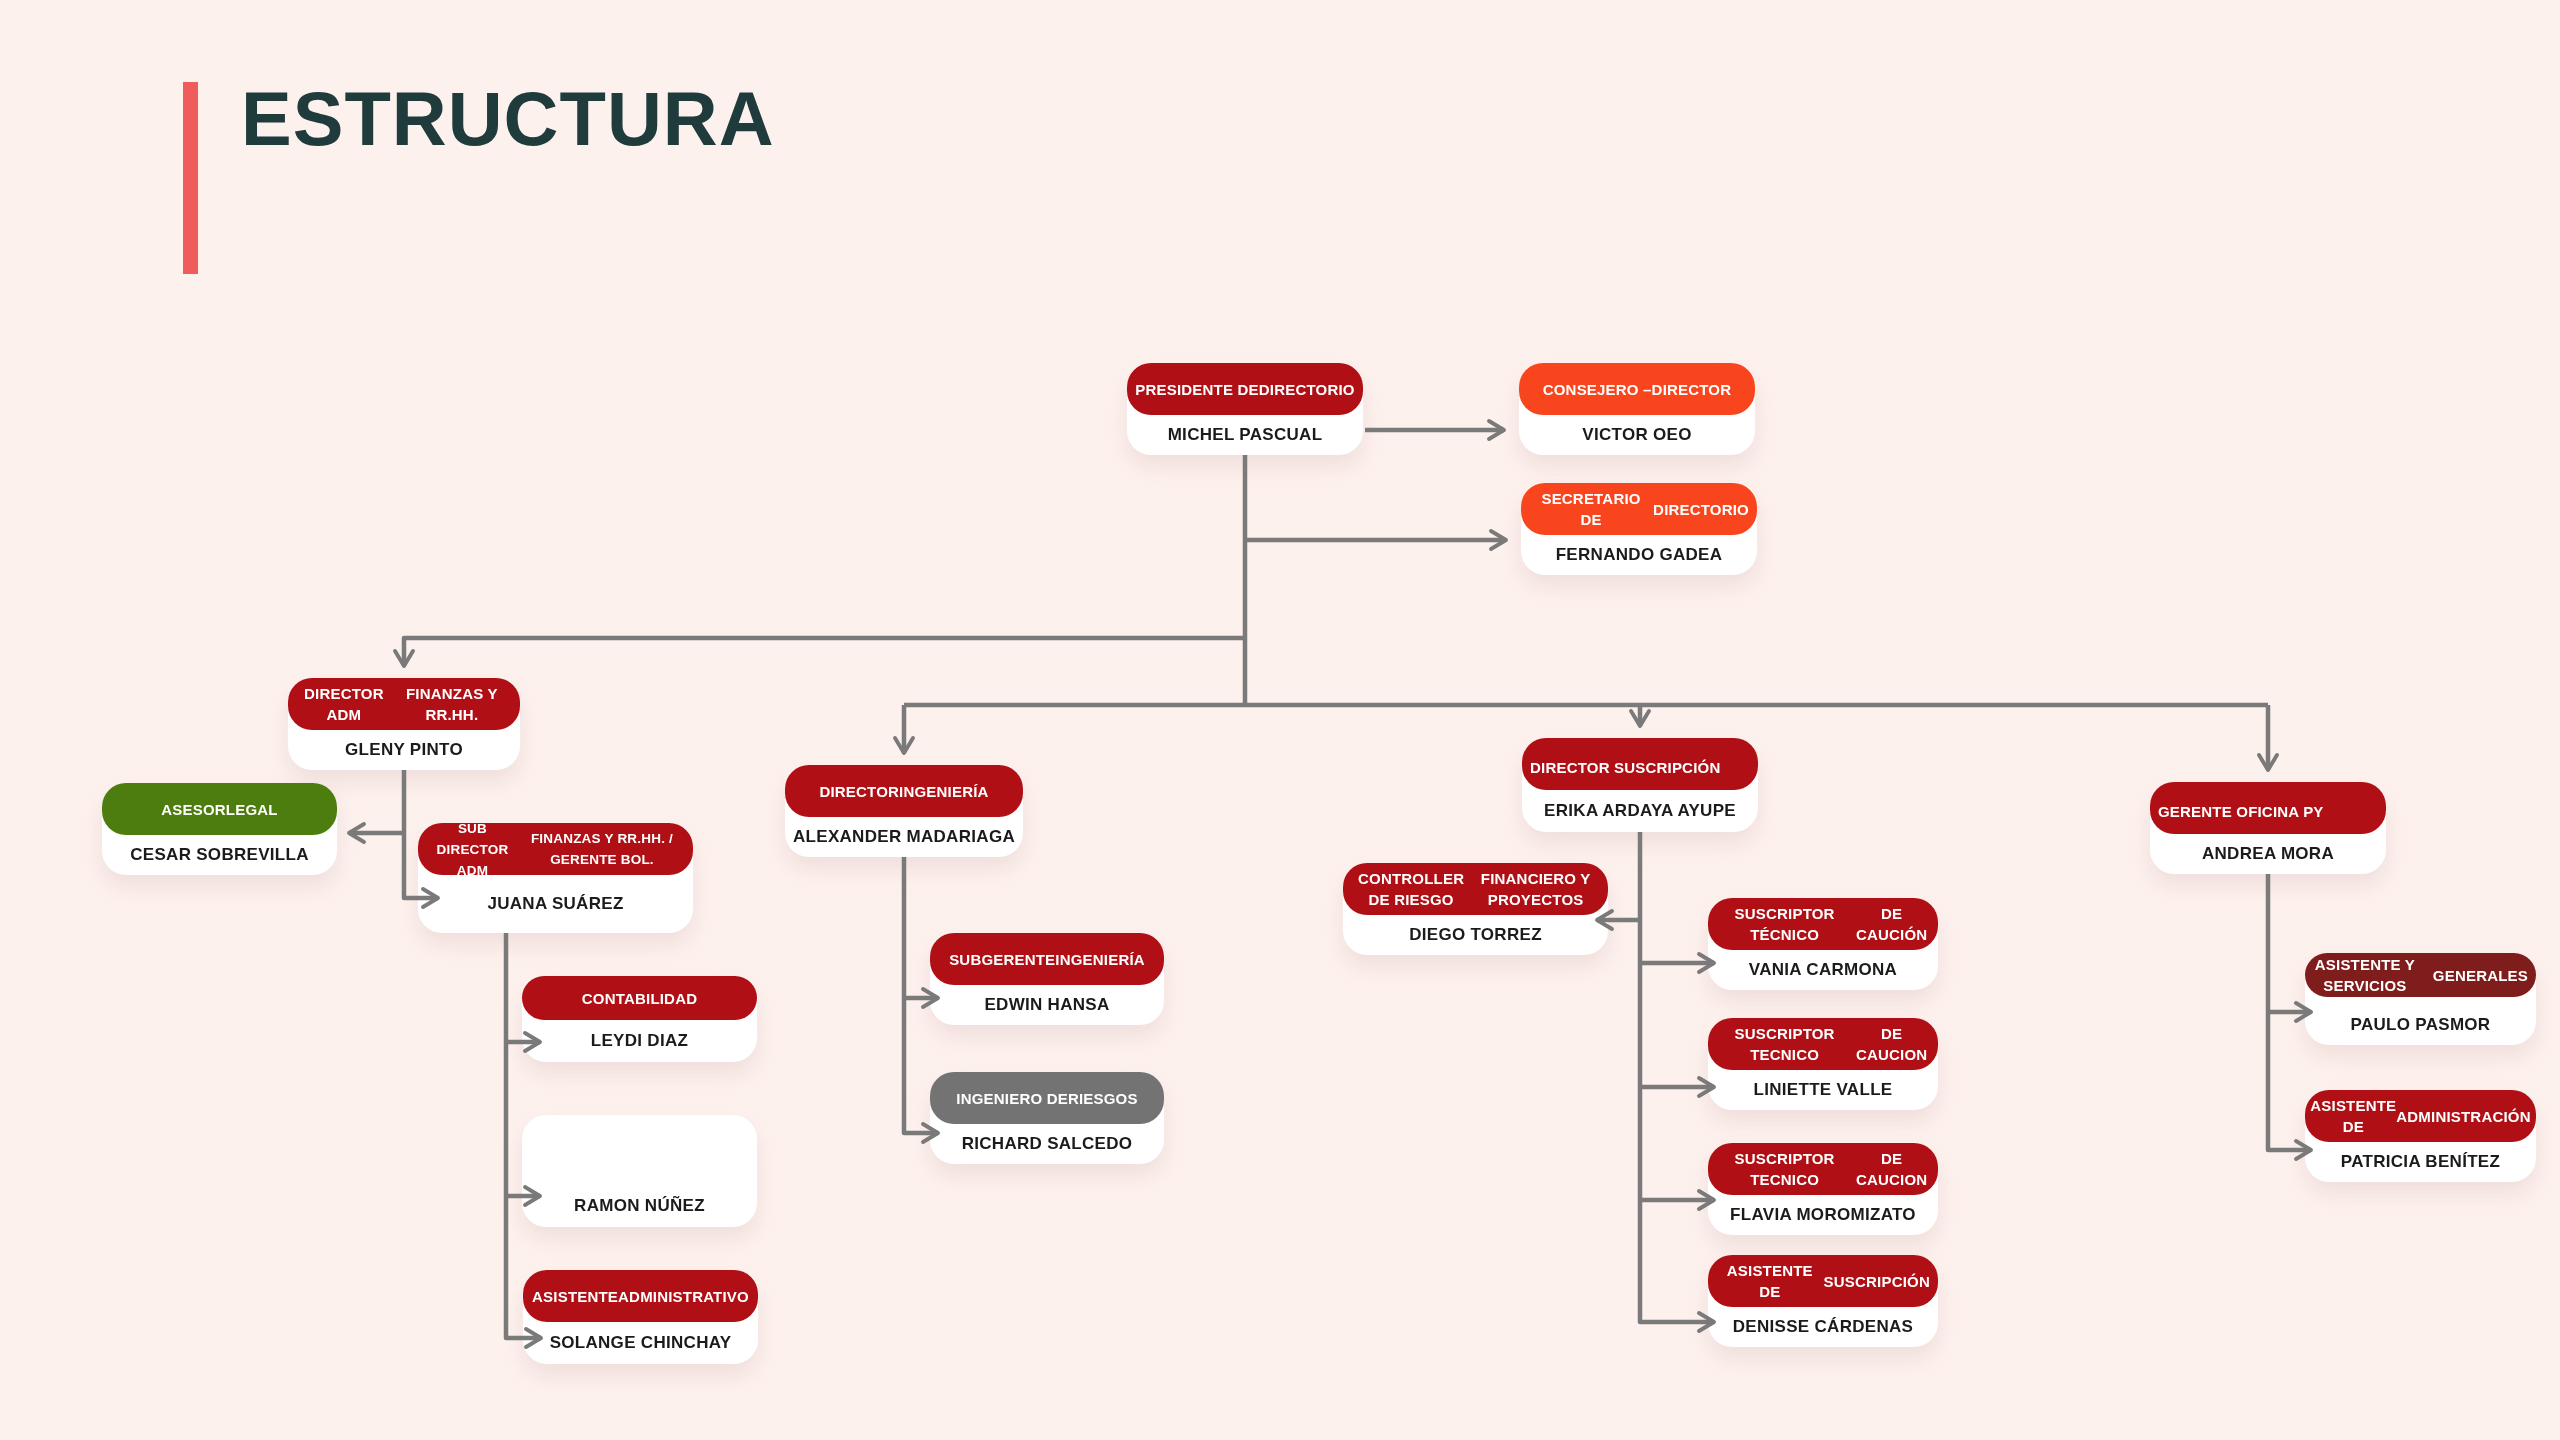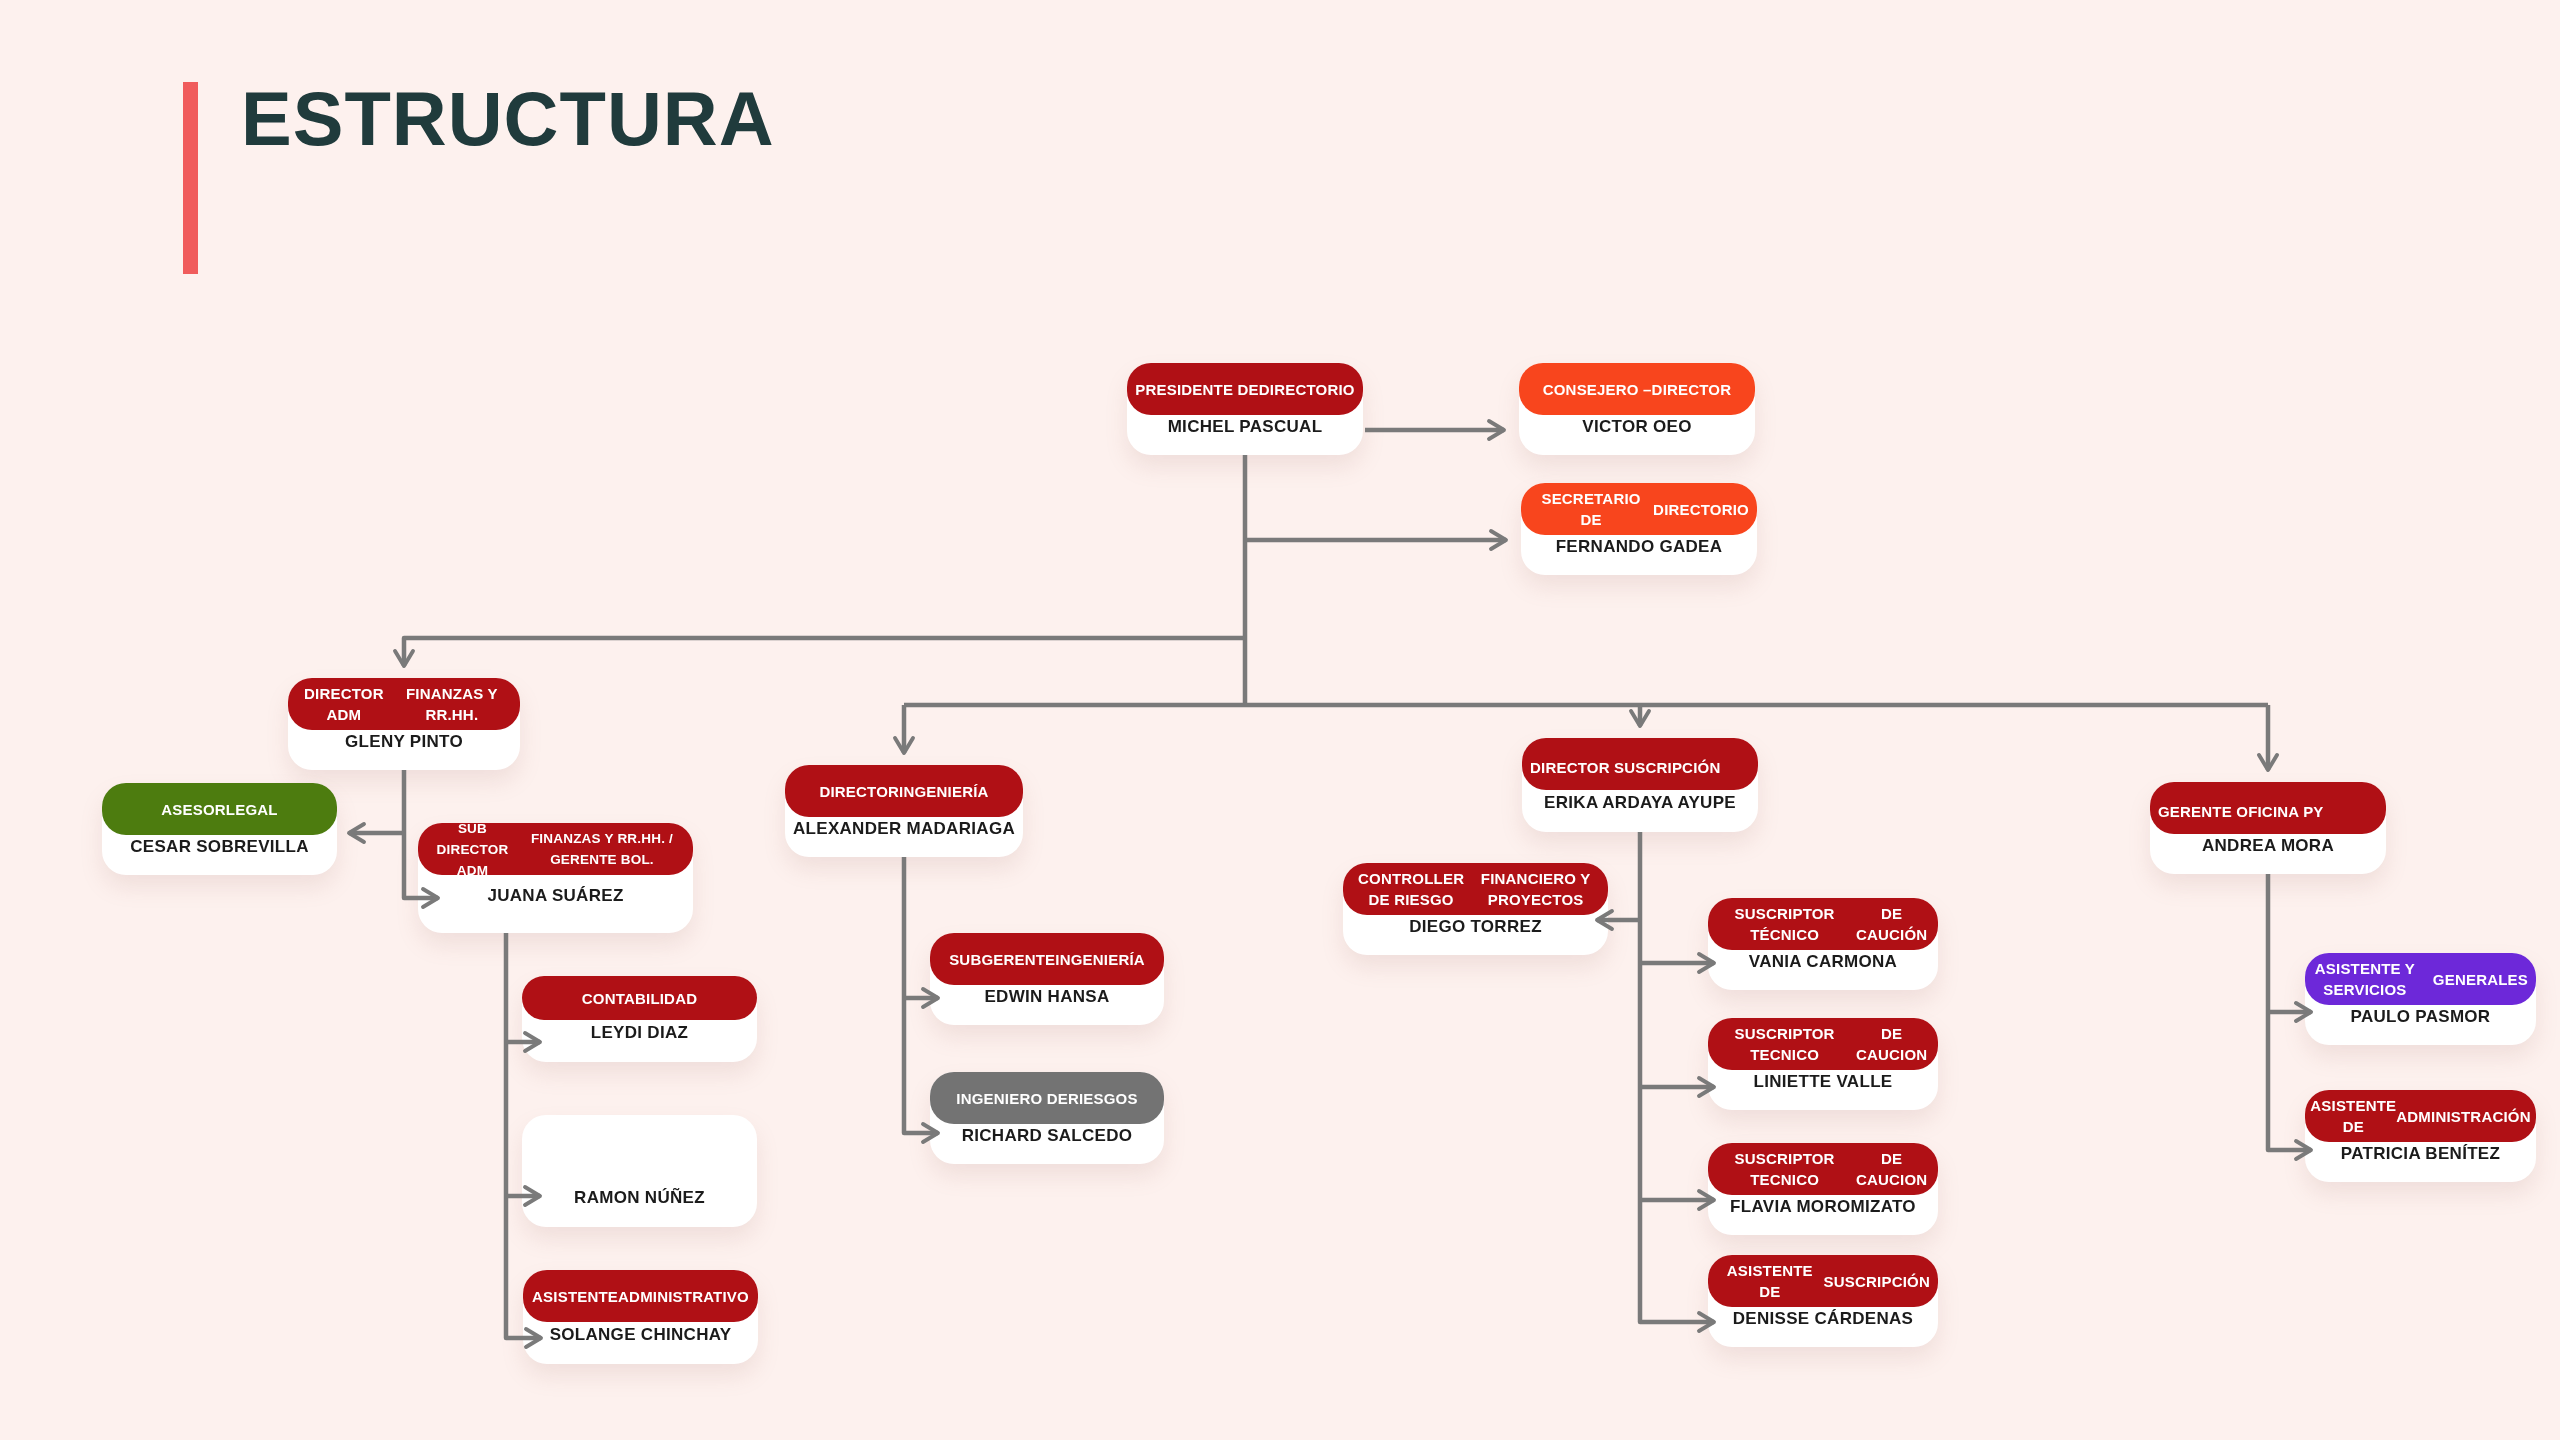--- a/index.html
+++ b/index.html
@@ -36,21 +36,21 @@
     font-weight:700;
     font-size:15px;
     letter-spacing:0.2px;
     line-height:21px;
     text-align:center;
     padding:2px 8px;
     box-sizing:border-box;
   }
   .node-header.align-top{justify-content:flex-start;padding-top:8px;}
   .node-name{
-    position:absolute;left:0;right:0;bottom:8px;
+    position:absolute;left:0;right:0;bottom:0;
     display:flex;align-items:center;justify-content:center;
     font-weight:700;
     font-size:17px;
     letter-spacing:0.3px;
     color:#1b1b1b;
     text-align:center;
   }
   
   #connector-layer{position:absolute;left:0;top:0;pointer-events:none;}
   .connector{fill:none;stroke:#7a7a7a;stroke-width:4.5;stroke-linejoin:round;}
@@ -186,21 +186,21 @@
         </div>
     <div class="node-name" style="height: 40px;">DENISSE CÁRDENAS</div>
   </div>
       <div class="node" style="left: 2150px; top: 782px; width: 236px; height: 92px;">
     <div class="node-header align-top" style="height: 52px; background: rgb(176, 16, 21);">
           <div class="role-line">GERENTE OFICINA PY</div>
         </div>
     <div class="node-name" style="height: 40px;">ANDREA MORA</div>
   </div>
       <div class="node" style="left: 2305px; top: 953px; width: 231px; height: 92px;">
-    <div class="node-header" style="height: 52px; background: #6d28d9; gap: 16px;">
+    <div class="node-header" style="height: 44px; background: #7f1d1d; gap: 16px;">
           <div class="role-line">ASISTENTE Y SERVICIOS</div>
           <div class="role-line">GENERALES</div>
         </div>
     <div class="node-name" style="height: 40px;">PAULO PASMOR</div>
   </div>
       <div class="node" style="left: 2305px; top: 1090px; width: 231px; height: 92px;">
     <div class="node-header" style="height: 52px; background: rgb(176, 16, 21);">
           <div class="role-line">ASISTENTE DE</div>
           <div class="role-line">ADMINISTRACIÓN</div>
         </div>

